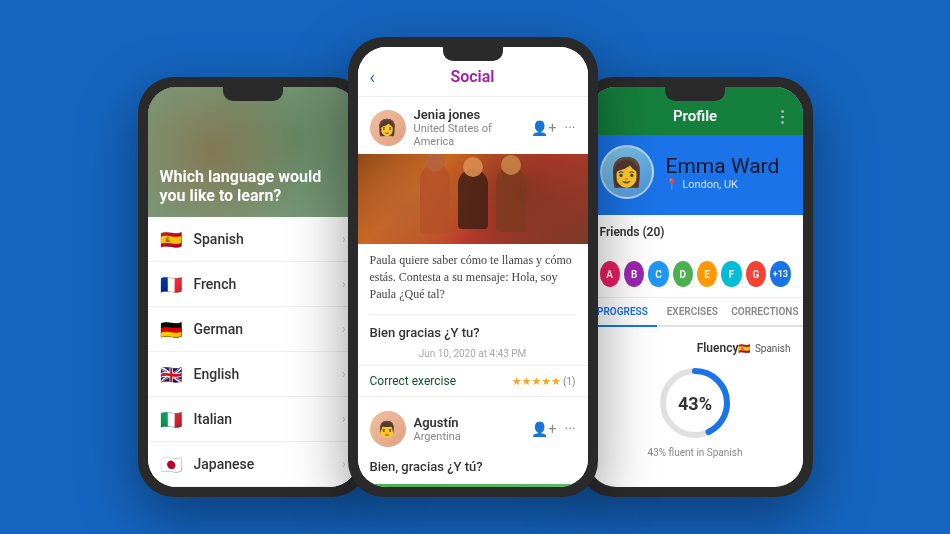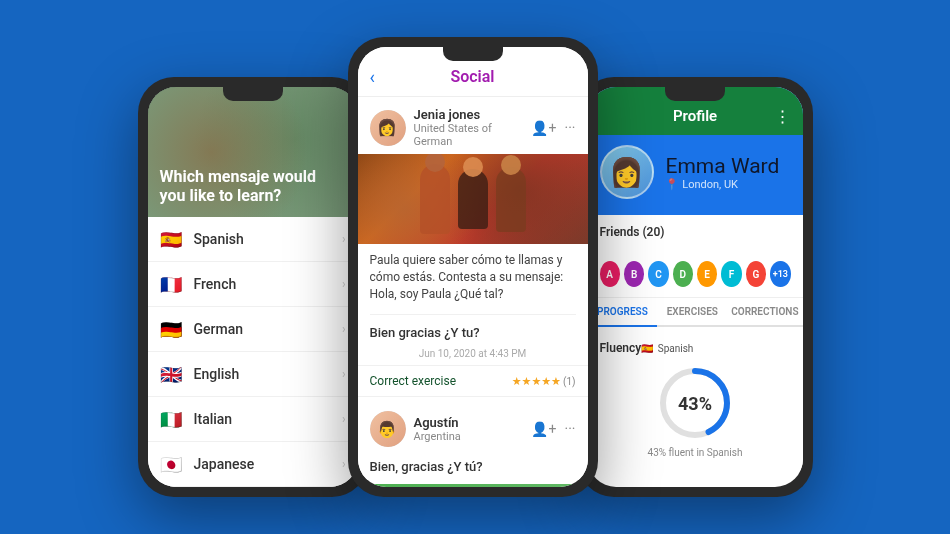--- a/index.html
+++ b/index.html
@@ -248,20 +248,21 @@
       background: 
         radial-gradient(circle at 20% 60%, rgba(180,100,50,0.8) 0%, transparent 40%),
         radial-gradient(circle at 70% 40%, rgba(100,50,30,0.6) 0%, transparent 50%);
     }
 
     .p2-post-text {
       padding: 8px 12px;
       font-size: 12px;
       color: #444;
       line-height: 1.4;
+      font-family: Liberation Serif, serif;
     }
 
     .p2-divider {
       height: 1px;
       background: #f0f0f0;
       margin: 4px 12px;
     }
 
     .p2-reply-text {
       padding: 6px 12px;
@@ -437,21 +438,21 @@
     }
 
     .p3-fluency-section {
       background: #fff;
       padding: 10px 12px;
       margin-top: 4px;
     }
 
     .p3-fluency-header {
       display: flex;
-      justify-content: flex-start;
+      justify-content: flex-end;
       align-items: center;
       margin-bottom: 8px;
     }
 
     .p3-fluency-label {
       font-size: 12px;
       color: #333;
       font-weight: 600;
     }
 
@@ -542,21 +543,21 @@
 
 <div class="bg"></div>
 
 <div class="phones-container">
 
   <div class="phone phone1">
     <div class="notch"></div>
     <div class="phone-screen">
       <div class="p1-hero">
         <div class="p1-hero-bg"></div>
-        <div class="p1-hero-text">Which mensaje would you like to learn?</div>
+        <div class="p1-hero-text">Which language would you like to learn?</div>
       </div>
       <div class="p1-lang-list">
         <div class="p1-lang-item">
           <div class="p1-flag">🇪🇸</div>
           <span class="p1-lang-name">Spanish</span>
           <span class="p1-chevron">›</span>
         </div>
         <div class="p1-lang-item">
           <div class="p1-flag">🇫🇷</div>
           <span class="p1-lang-name">French</span>
@@ -595,21 +596,21 @@
         <span class="p2-title">Social</span>
       </div>
 
       <div class="p2-post">
         <div class="p2-post-header">
           <div class="p2-avatar">
             <div class="avatar-img">👩</div>
           </div>
           <div class="p2-user-info">
             <div class="p2-username">Jenia jones</div>
-            <div class="p2-location">United States of German</div>
+            <div class="p2-location">United States of America</div>
           </div>
           <div class="p2-post-actions">
             <span>👤+</span>
             <span>···</span>
           </div>
         </div>
         <div class="p2-post-image">
           <div class="p2-post-image-overlay"></div>
           <div class="p2-post-image-people">
             <div style="position:relative;display:inline-block;">

